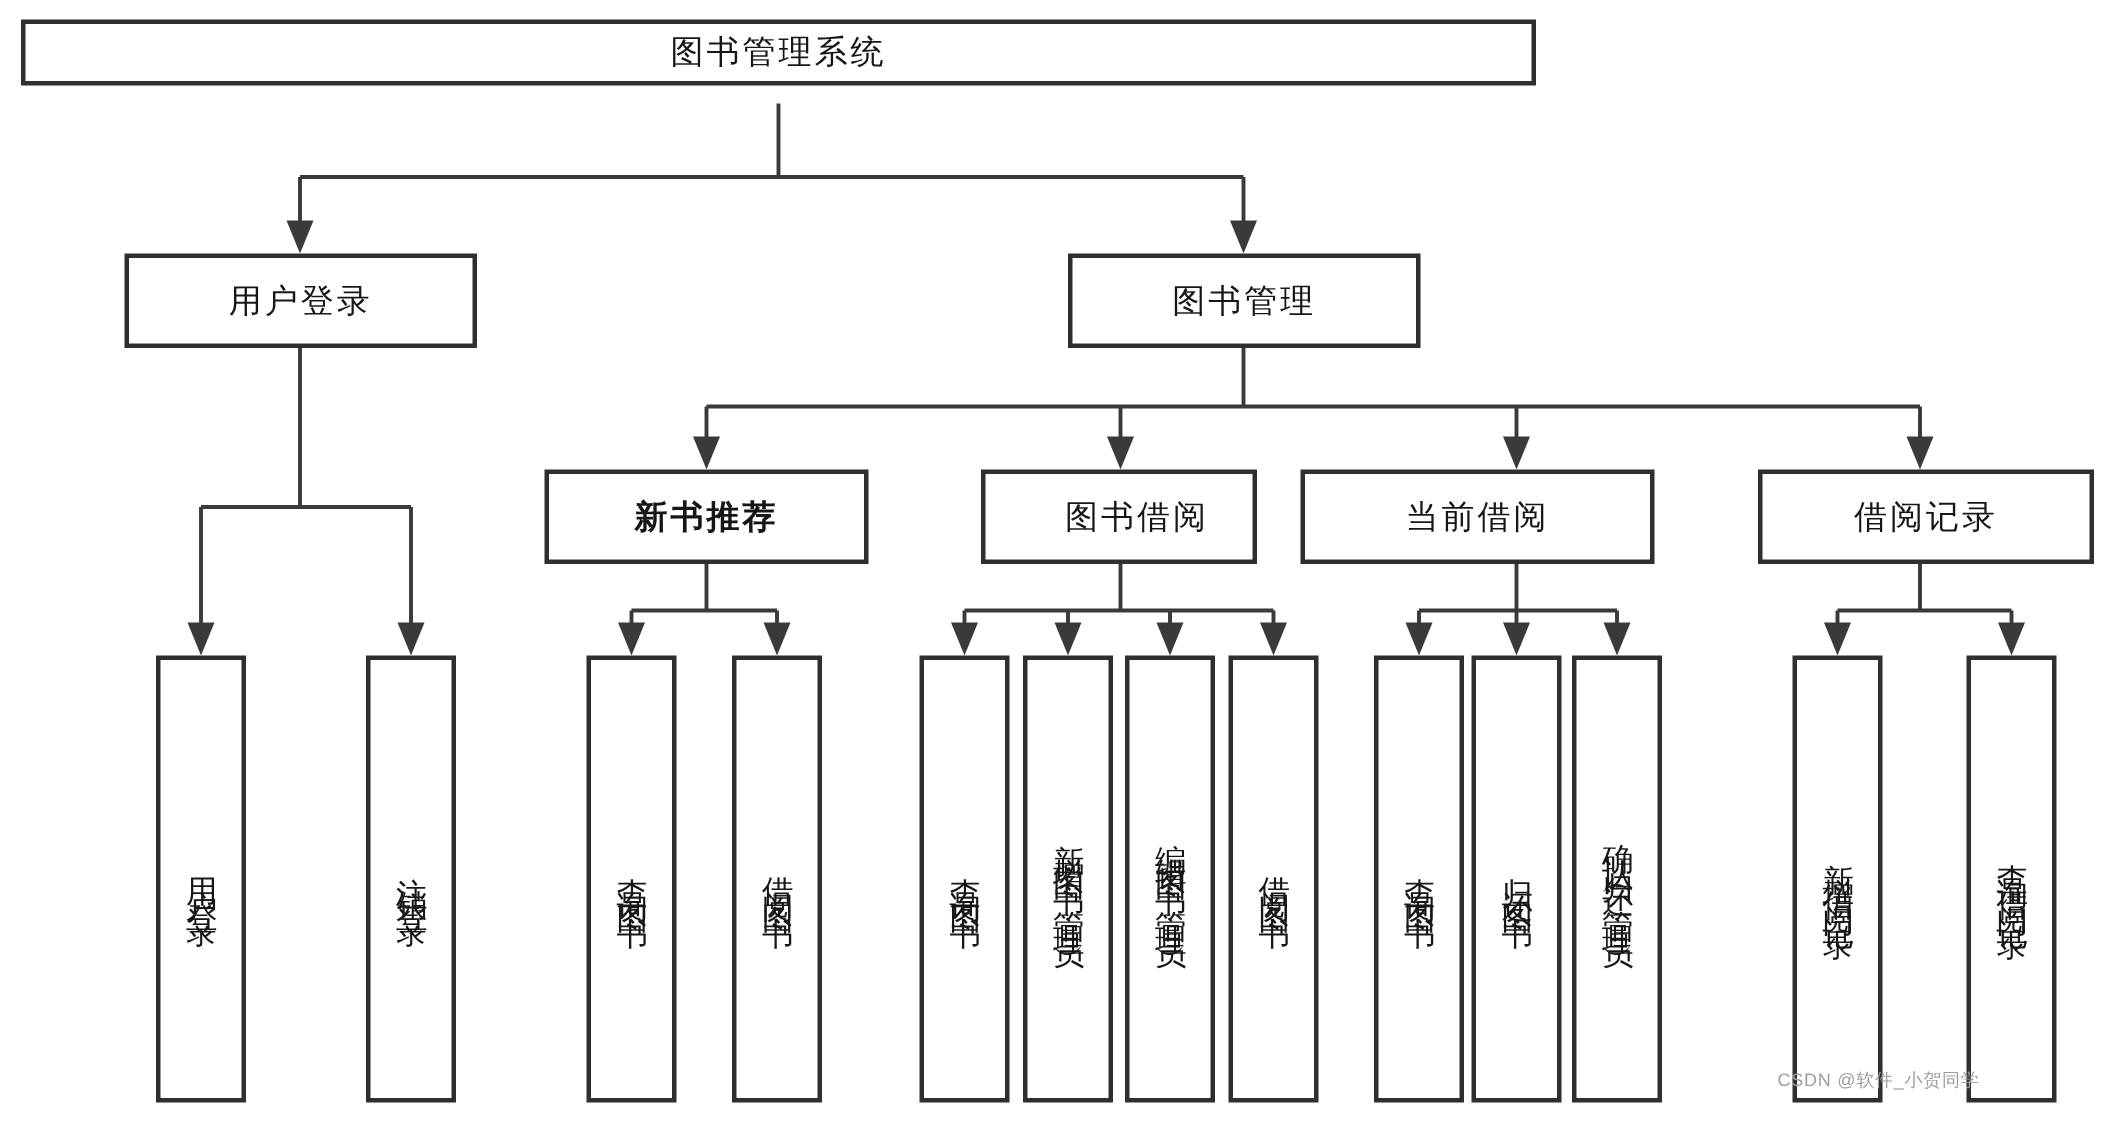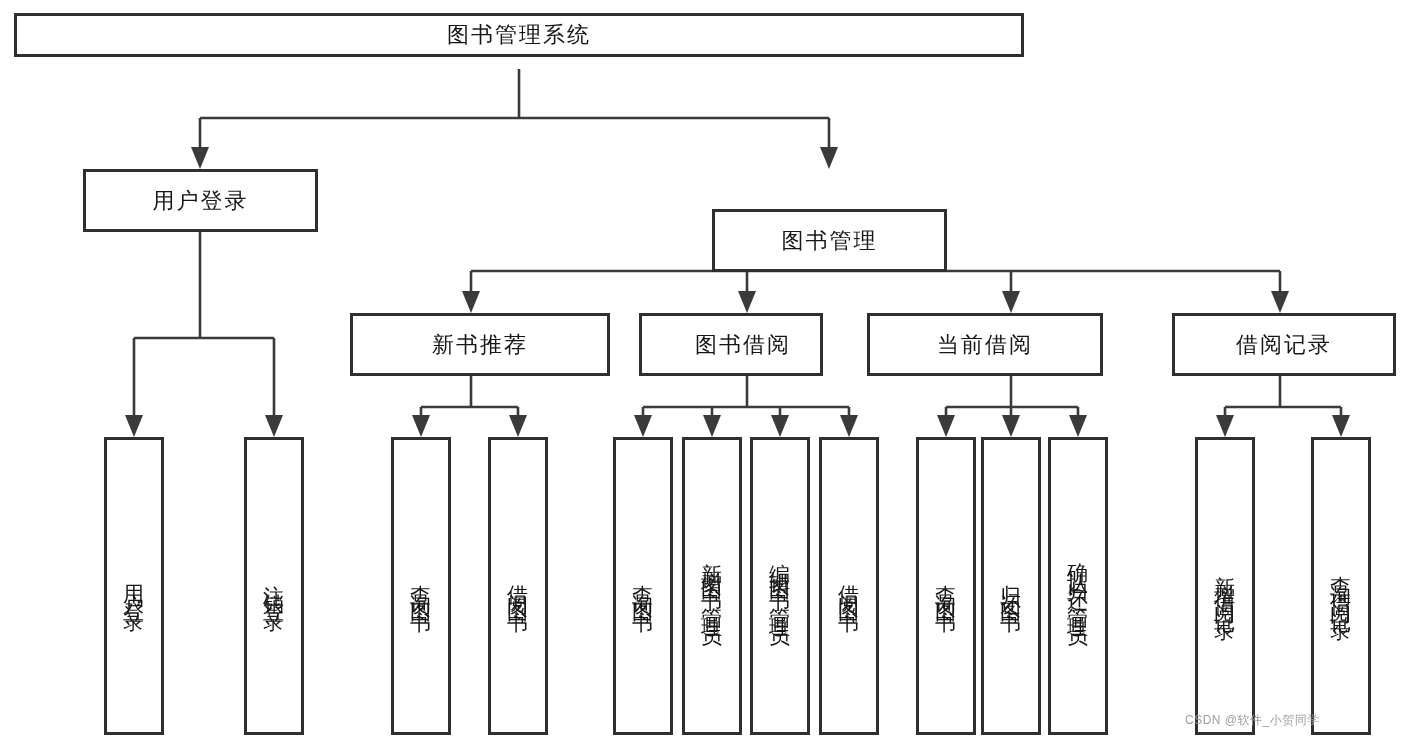--- a/index.html
+++ b/index.html
@@ -102,28 +102,28 @@
     </g>
   </svg>
 
   <div class="box h" style="left:14px; top:13px; width:1010px; height:44px;">
     <span>图书管理系统</span>
   </div>
 
   <div class="box h" style="left:83px; top:169px; width:235px; height:63px;">
     <span>用户登录</span>
   </div>
-  <div class="box h" style="left:712px; top:169px; width:235px; height:63px;margin-top:40px;">
+  <div class="box h" style="left:712px; top:169px; width:235px; height:63px;">
     <span>图书管理</span>
   </div>
 
-  <div class="box h" style="left:350px; top:313px; width:260px; height:63px;">
+  <div class="box h" style="left:363px; top:313px; width:216px; height:63px;font-weight:bold;">
     <span>新书推荐</span>
   </div>
-  <div class="box h" style="left:639px; top:313px; width:184px; height:63px;padding-left:24px;">
+  <div class="box h" style="left:654px; top:313px; width:184px; height:63px;padding-left:24px;">
     <span>图书借阅</span>
   </div>
   <div class="box h" style="left:867px; top:313px; width:236px; height:63px;">
     <span>当前借阅</span>
   </div>
   <div class="box h" style="left:1172px; top:313px; width:224px; height:63px;">
     <span>借阅记录</span>
   </div>
 
   <div class="box v" style="left:104px;">

